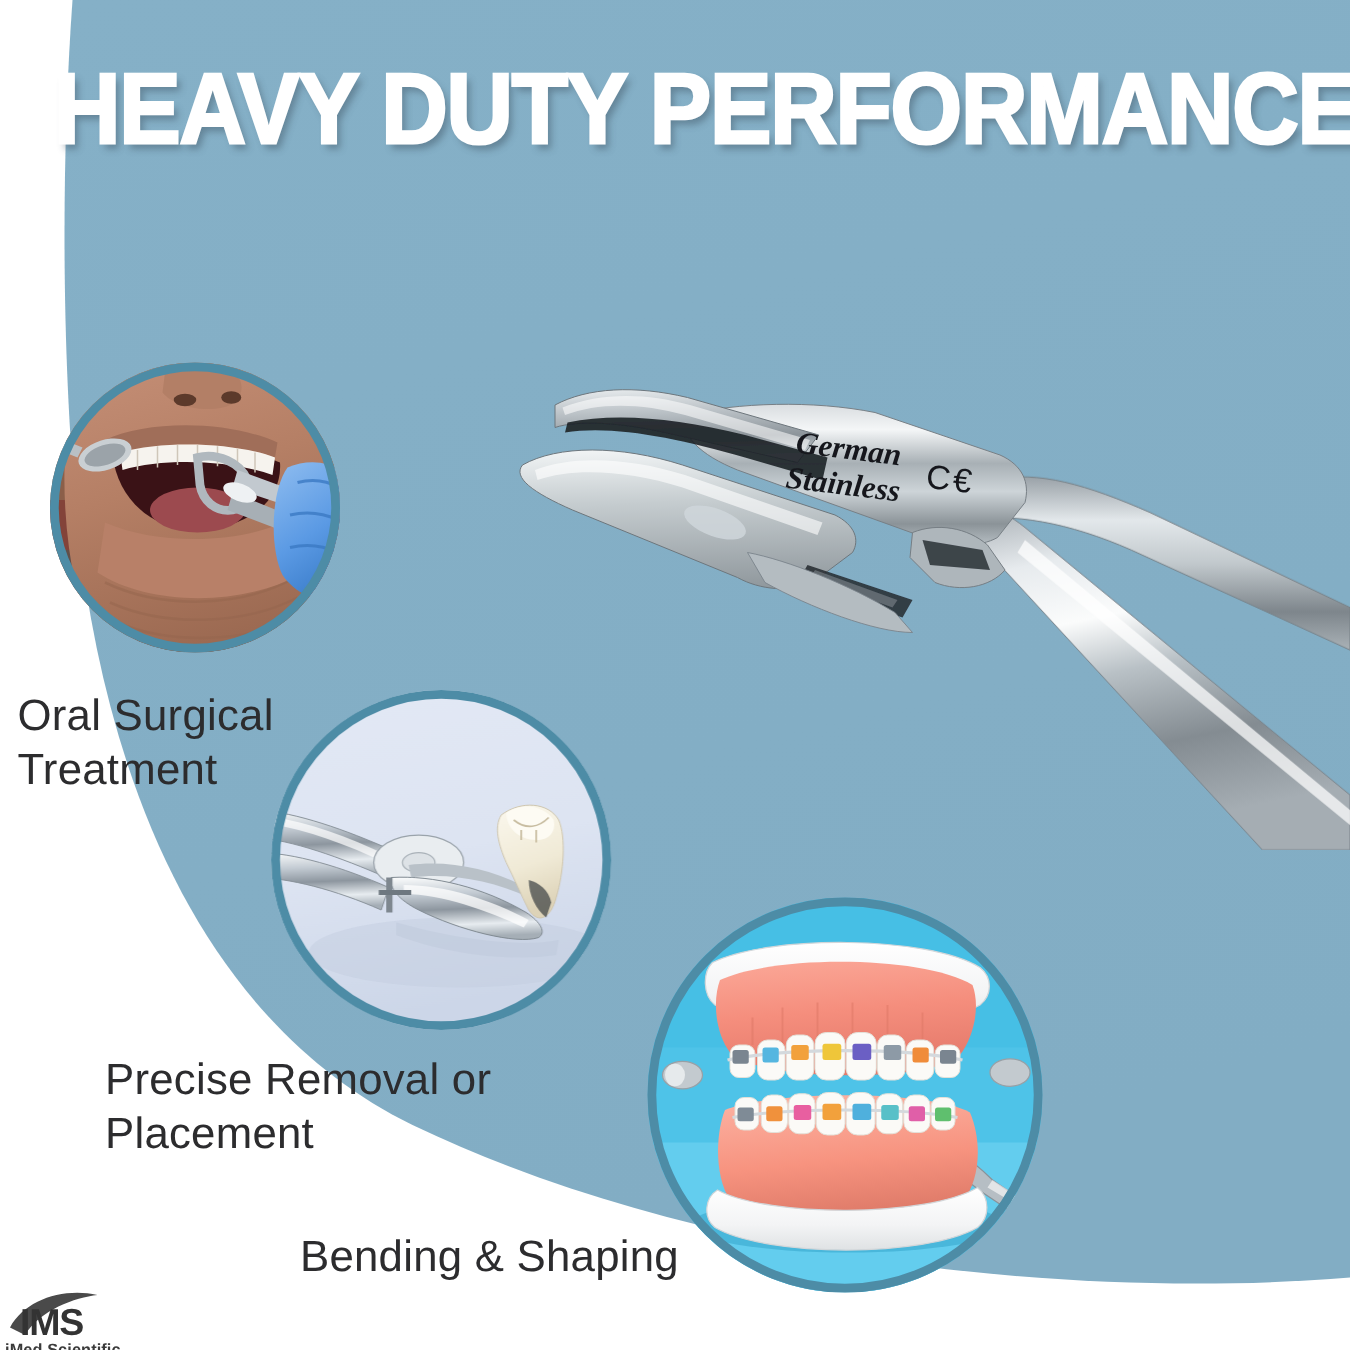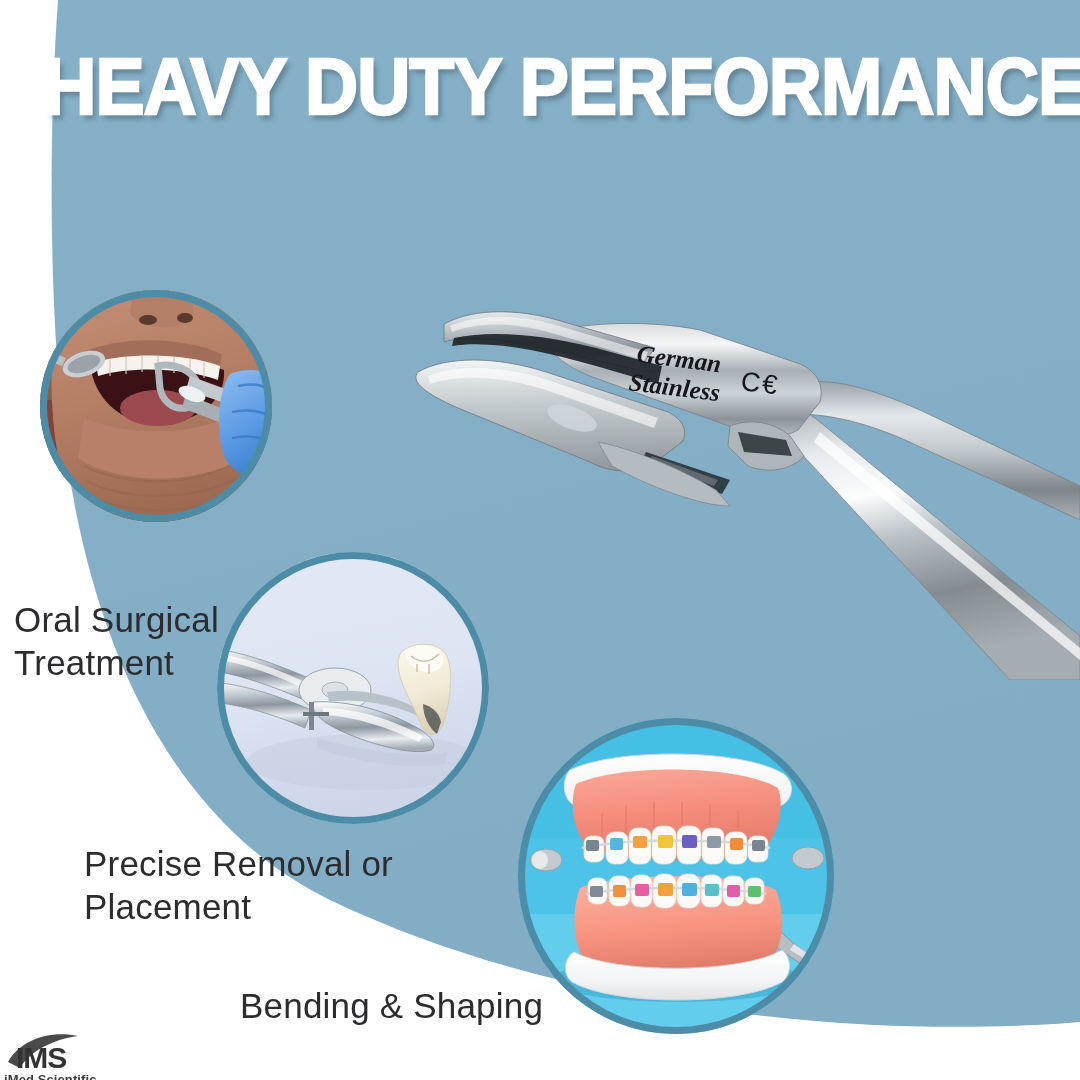--- a/index.html
+++ b/index.html
@@ -37,21 +37,21 @@
   #circle-braces{left:518px;top:718px;width:316px;height:316px;}
   #ring-braces{left:518px;top:718px;width:316px;height:316px;border:7px solid #4d8ca6;}
 
   .ph{position:absolute;inset:0;width:100%;height:100%;}
 
   
   .caption{
     position:absolute;color:#2c2c2e;font-size:35px;line-height:1.22;
     font-family:"Liberation Sans",sans-serif;font-weight:400;letter-spacing:0.2px;
   }
-  #caption-oral{left:14px;top:552px;width:300px;margin-top:47px;}
+  #caption-oral{left:14px;top:552px;width:300px;}
   #caption-precise{left:84px;top:843px;width:420px;}
   #caption-bending{left:240px;top:985px;width:420px;}
 
   
   .pliers{position:absolute;left:400px;top:280px;width:680px;height:400px;}
 
   
   .logo{position:absolute;left:4px;top:1028px;width:120px;height:50px;}
   .logo-sub{position:absolute;left:4px;top:1072px;font-size:13px;font-weight:bold;
             color:#3b3b3b;letter-spacing:0.1px;font-family:"Liberation Sans",sans-serif;}

